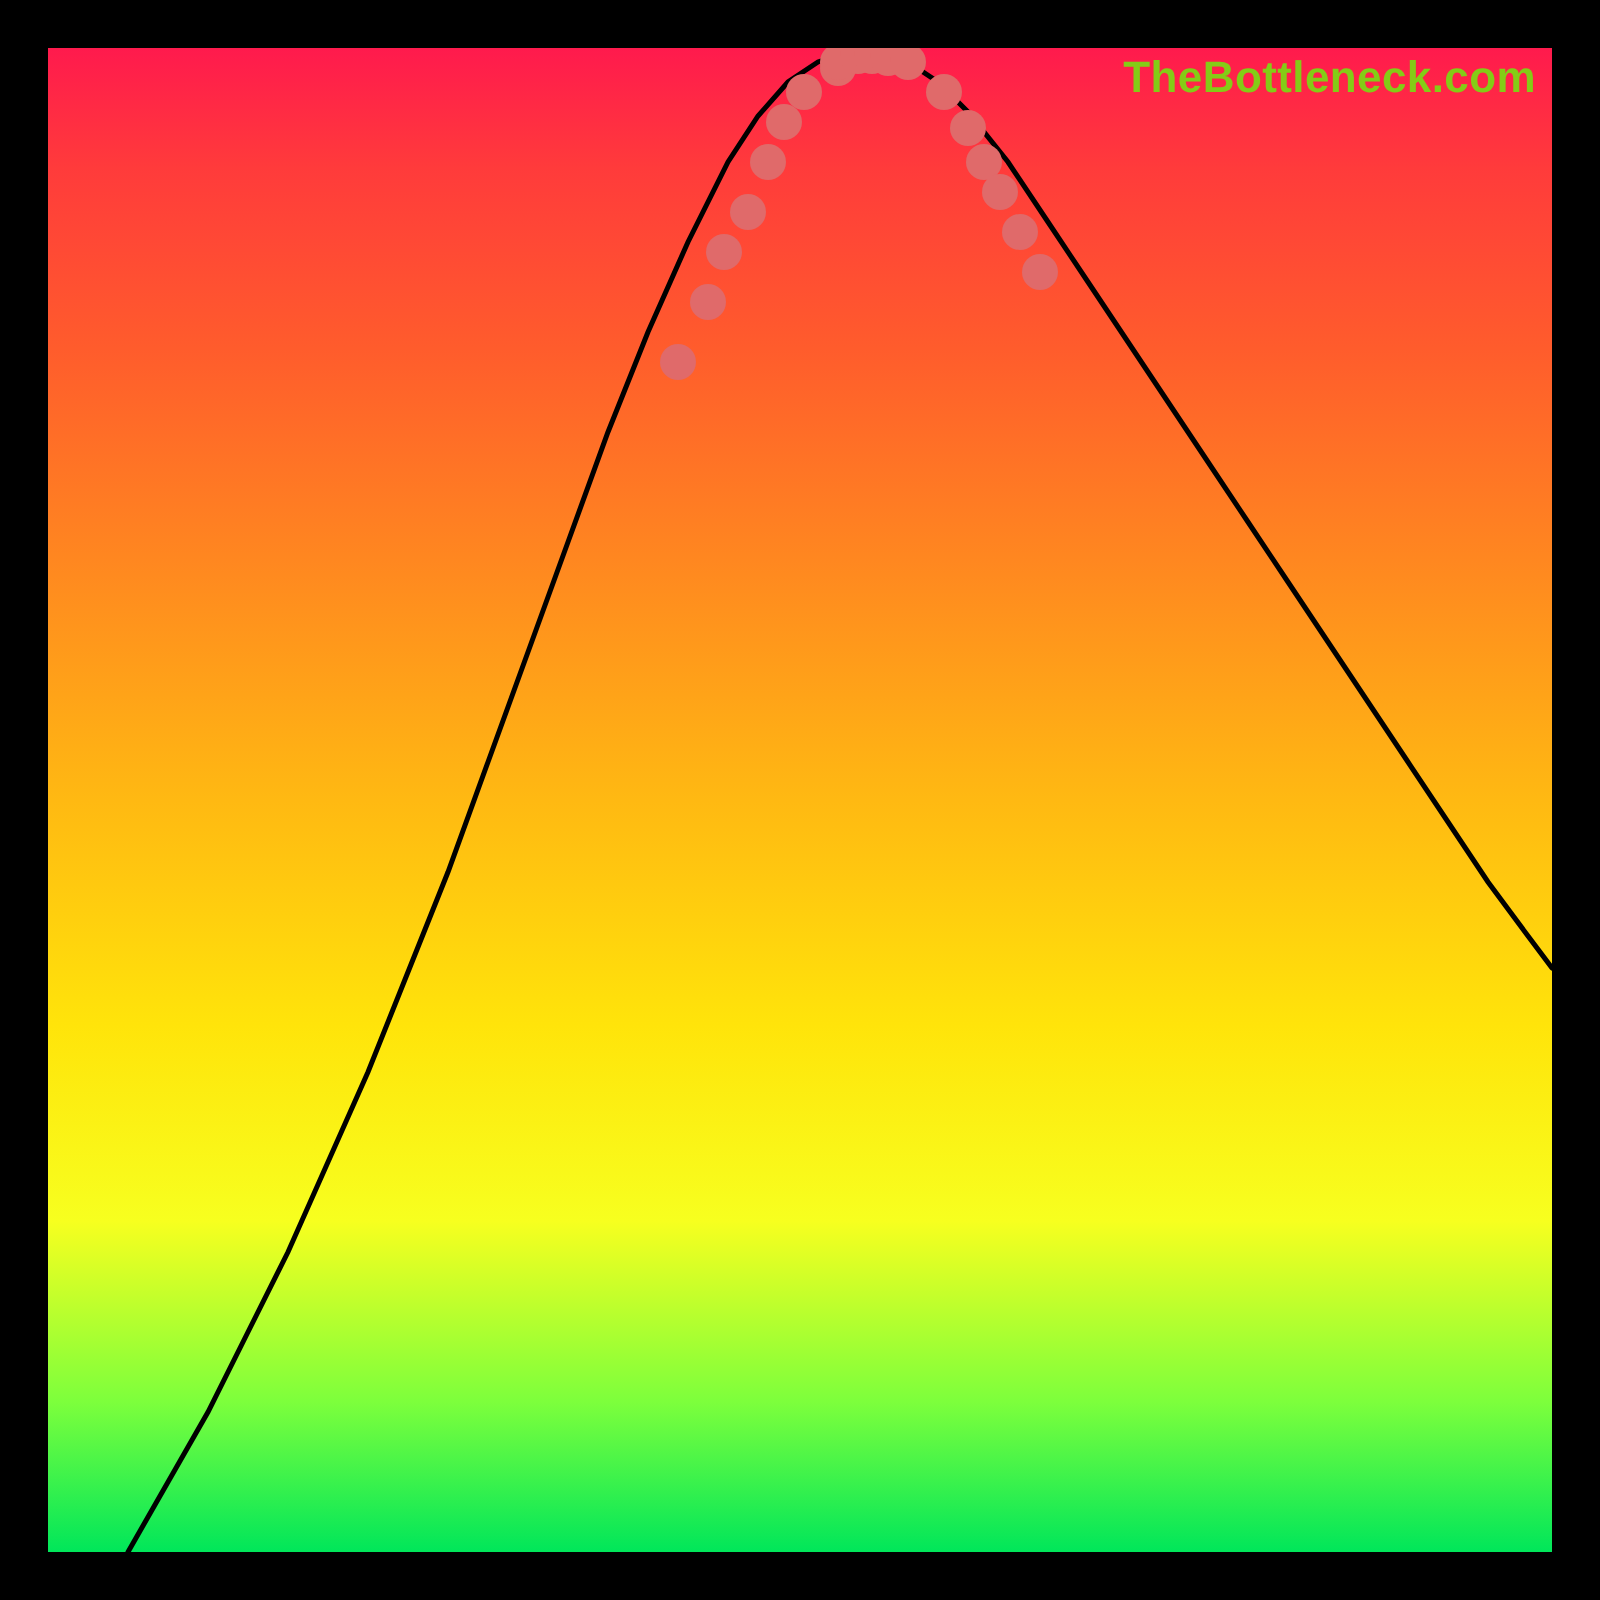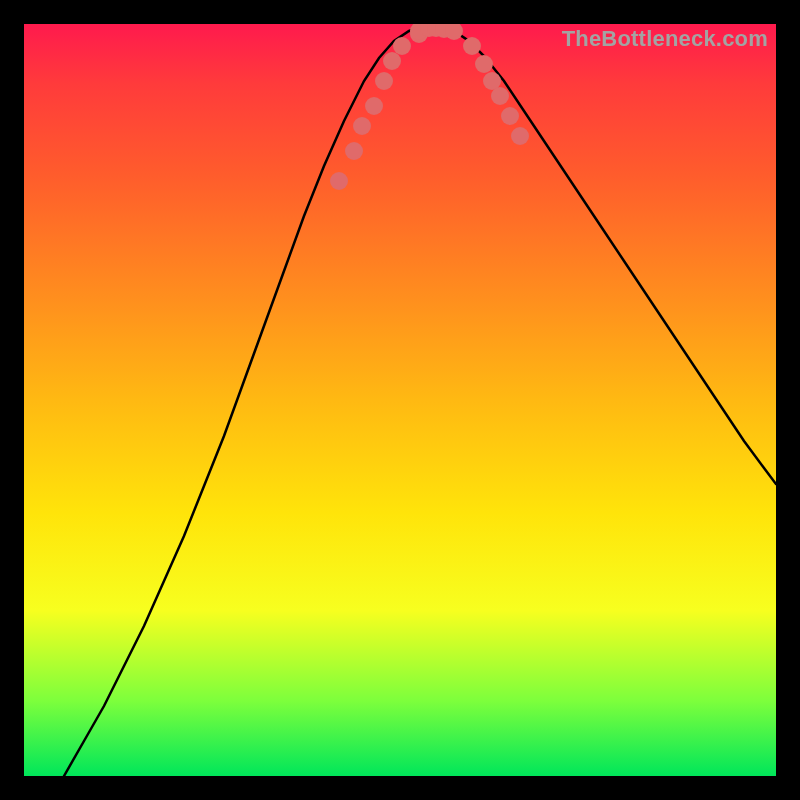--- a/index.html
+++ b/index.html
@@ -35,21 +35,21 @@
       #7dff3c 90%,
       #00e65a 100%);
   }
   .watermark {
     position: absolute;
     top: 2px;
     right: 8px;
     font-family: Arial, Helvetica, sans-serif;
     font-size: 22px;
     font-weight: bold;
-    color: #a3a3a3;
+    color: #84cc16;
     letter-spacing: 0.2px;
     user-select: none;
   }
   svg.curve {
     position: absolute;
     left: 0;
     top: 0;
     width: 752px;
     height: 752px;
   }

